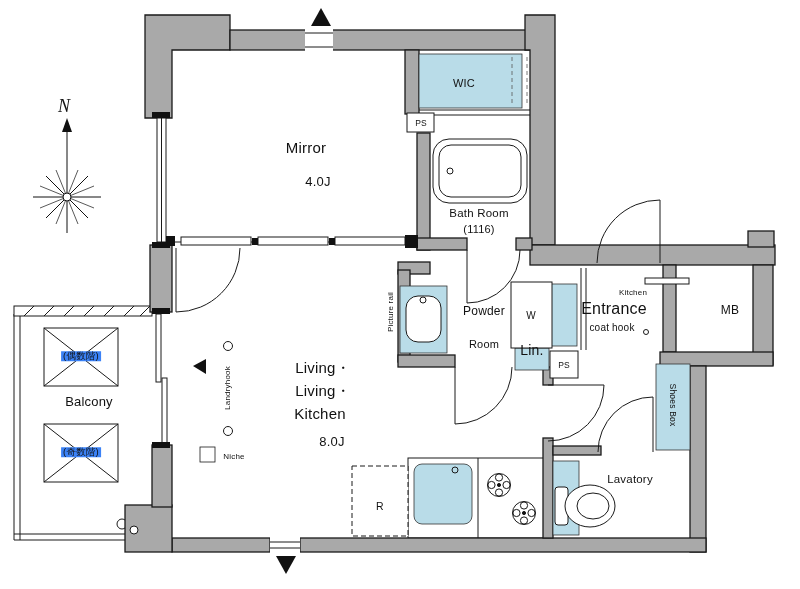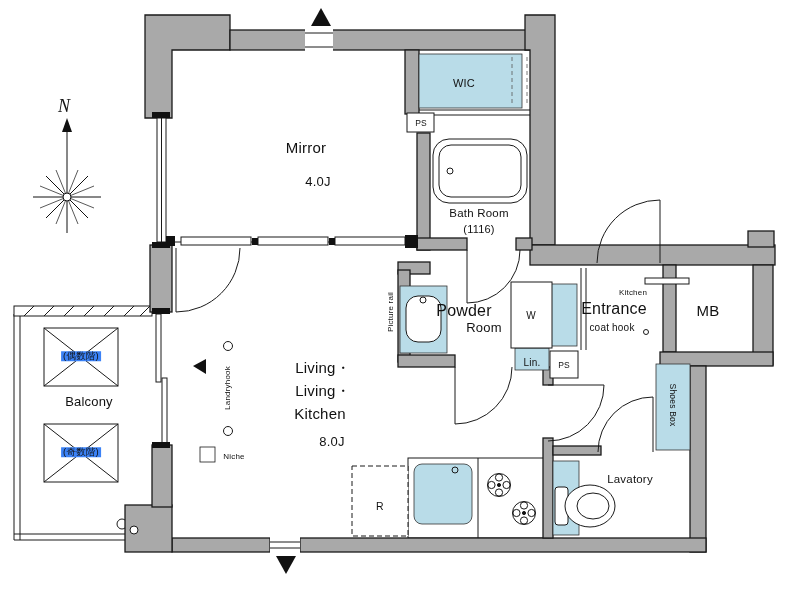--- a/index.html
+++ b/index.html
@@ -221,32 +221,32 @@
 
   <span class="lbl" style="left:306px;top:147px;font-size:15px">Mirror</span>
   <span class="lbl" style="left:318px;top:181px;font-size:13px">4.0J</span>
 
   <span class="lbl" style="left:464px;top:83px;font-size:11px">WIC</span>
   <span class="lbl" style="left:421px;top:123px;font-size:8.5px">PS</span>
 
   <span class="lbl" style="left:479px;top:214px;font-size:11.5px">Bath Room</span>
   <span class="lbl" style="left:479px;top:229px;font-size:11px">(1116)</span>
 
-  <span class="lbl" style="left:464px;top:311px;font-size:16px">Powder</span>
-  <span class="lbl" style="left:484px;top:327px;font-size:13px">Room</span>
+  <span class="lbl" style="left:484px;top:311px;font-size:12px">Powder</span>
+  <span class="lbl" style="left:484px;top:344px;font-size:11px">Room</span>
 
   <span class="lbl" style="left:531px;top:316px;font-size:10px">W</span>
-  <span class="lbl" style="left:532px;top:363px;font-size:10px">Lin.</span>
+  <span class="lbl" style="left:532px;top:350px;font-size:14px">Lin.</span>
   <span class="lbl" style="left:564px;top:365px;font-size:8.5px">PS</span>
 
   <span class="lbl" style="left:614px;top:309px;font-size:16px">Entrance</span>
   <span class="lbl" style="left:633px;top:293px;font-size:8px">Kitchen</span>
   <span class="lbl" style="left:612px;top:328px;font-size:10px">coat hook</span>
 
-  <span class="lbl" style="left:708px;top:310px;font-size:15px">MB</span>
+  <span class="lbl" style="left:730px;top:310px;font-size:12px">MB</span>
   <span class="lbl vcw" style="left:673px;top:405px;font-size:8.5px">Shoes Box</span>
   <span class="lbl" style="left:630px;top:480px;font-size:11.5px">Lavatory</span>
 
   <span class="lbl" style="left:323px;top:367px;font-size:15px">Living・</span>
   <span class="lbl" style="left:323px;top:390px;font-size:15px">Living・</span>
   <span class="lbl" style="left:320px;top:413px;font-size:15px">Kitchen</span>
   <span class="lbl" style="left:332px;top:441px;font-size:13px">8.0J</span>
 
   <span class="lbl" style="left:380px;top:506px;font-size:10.5px">R</span>
 

